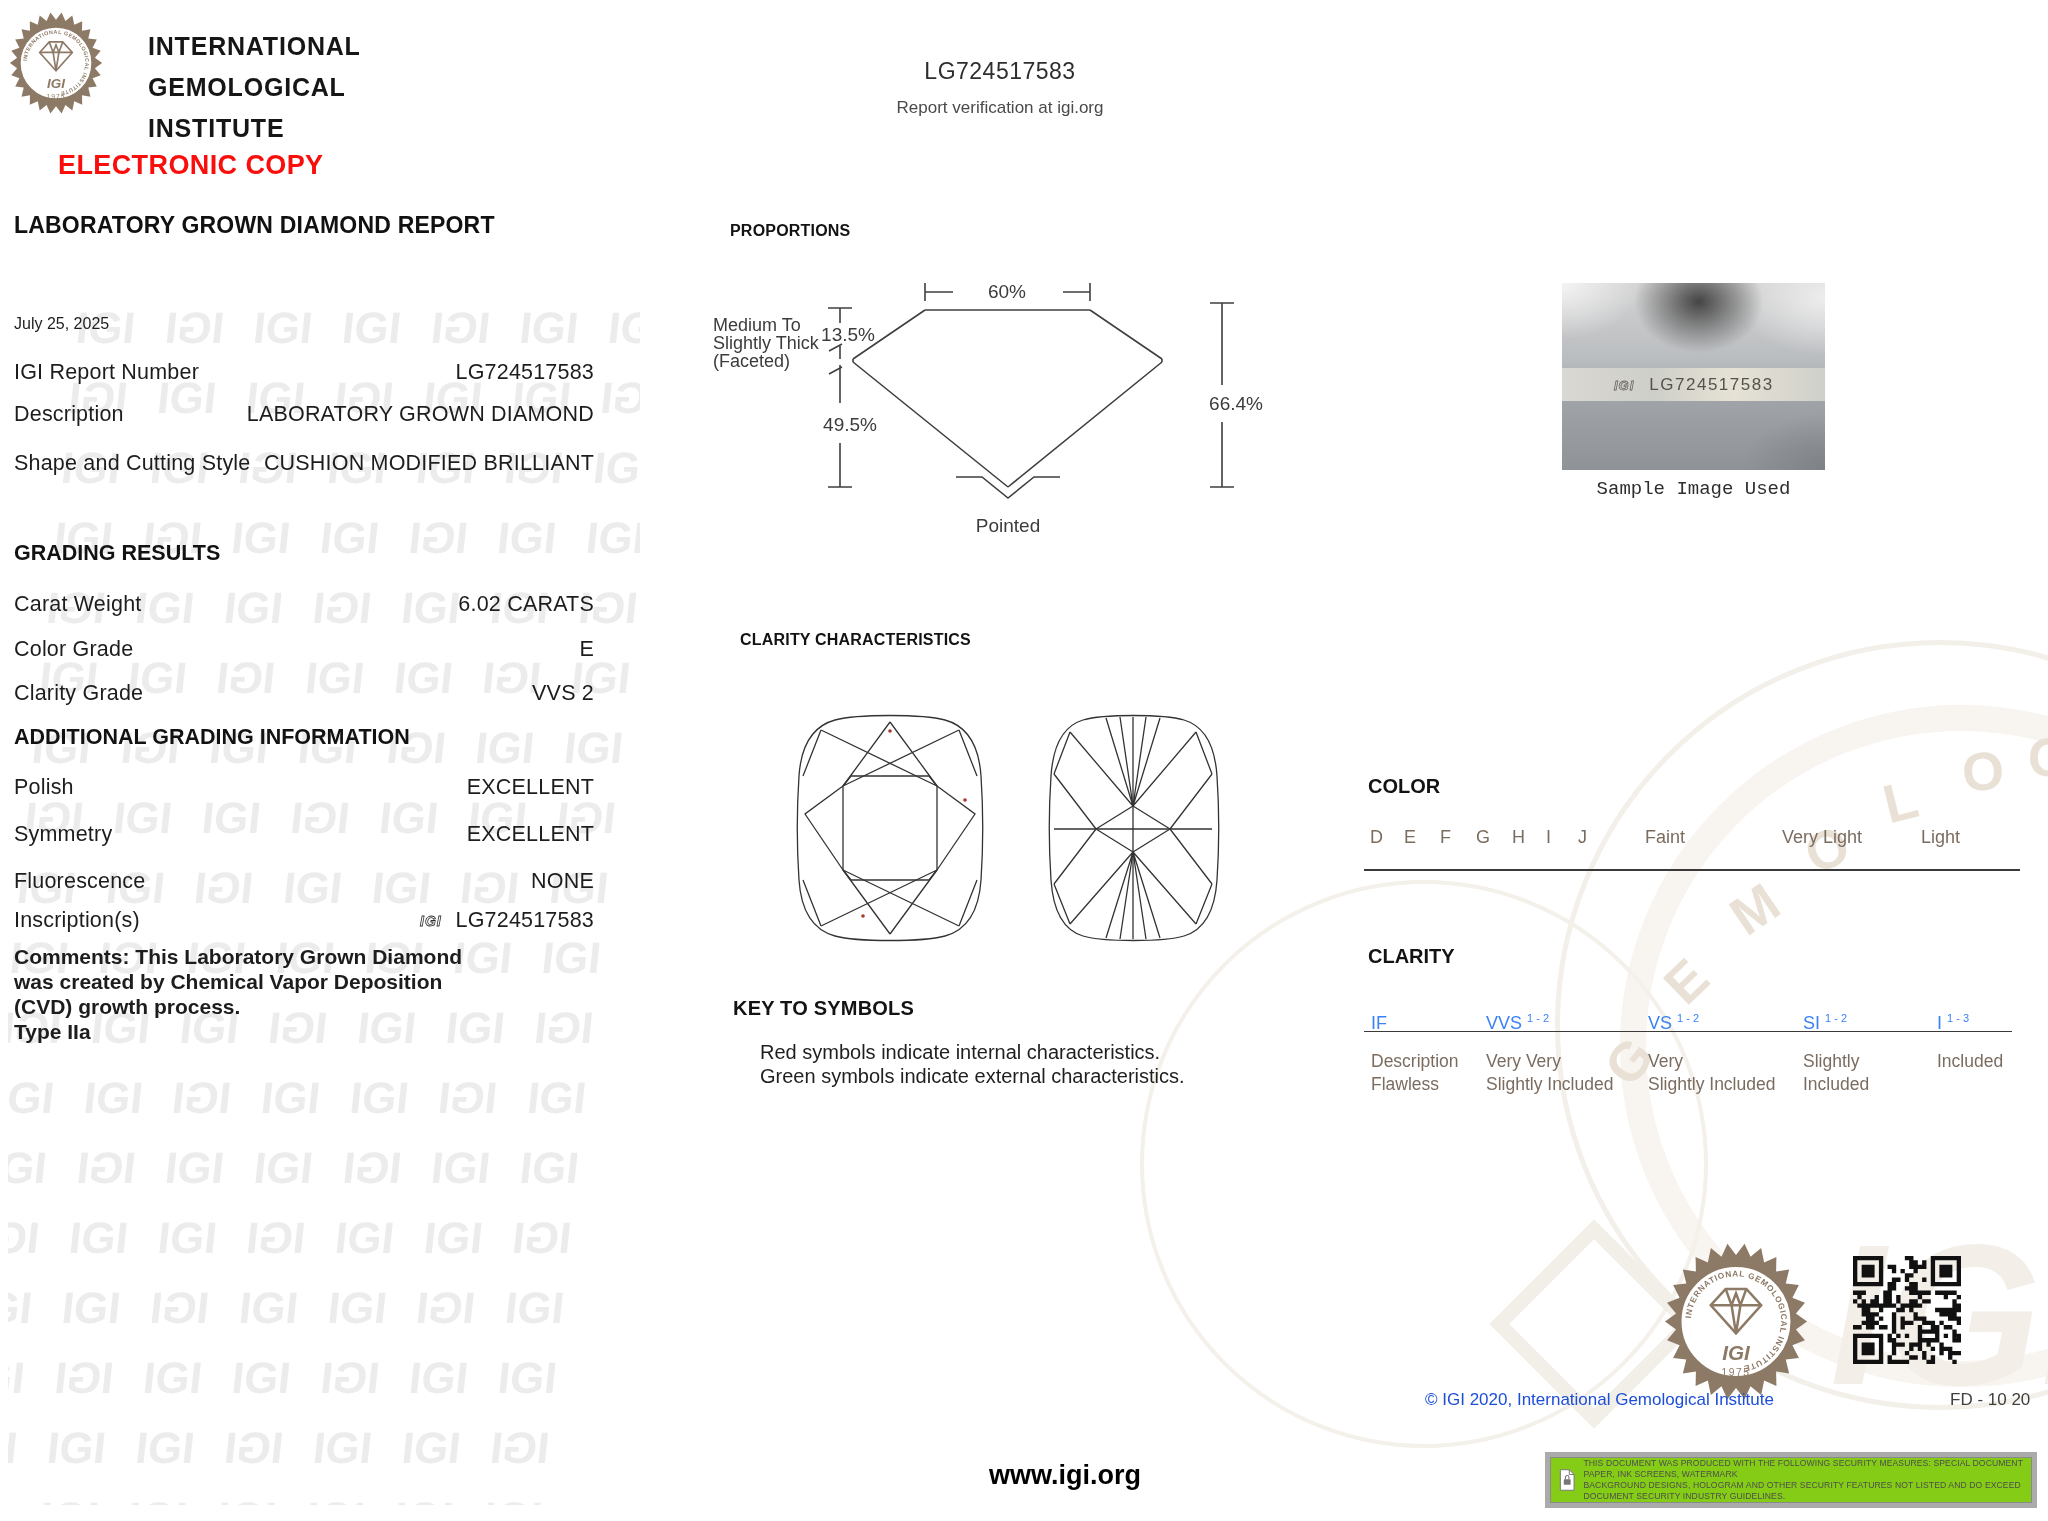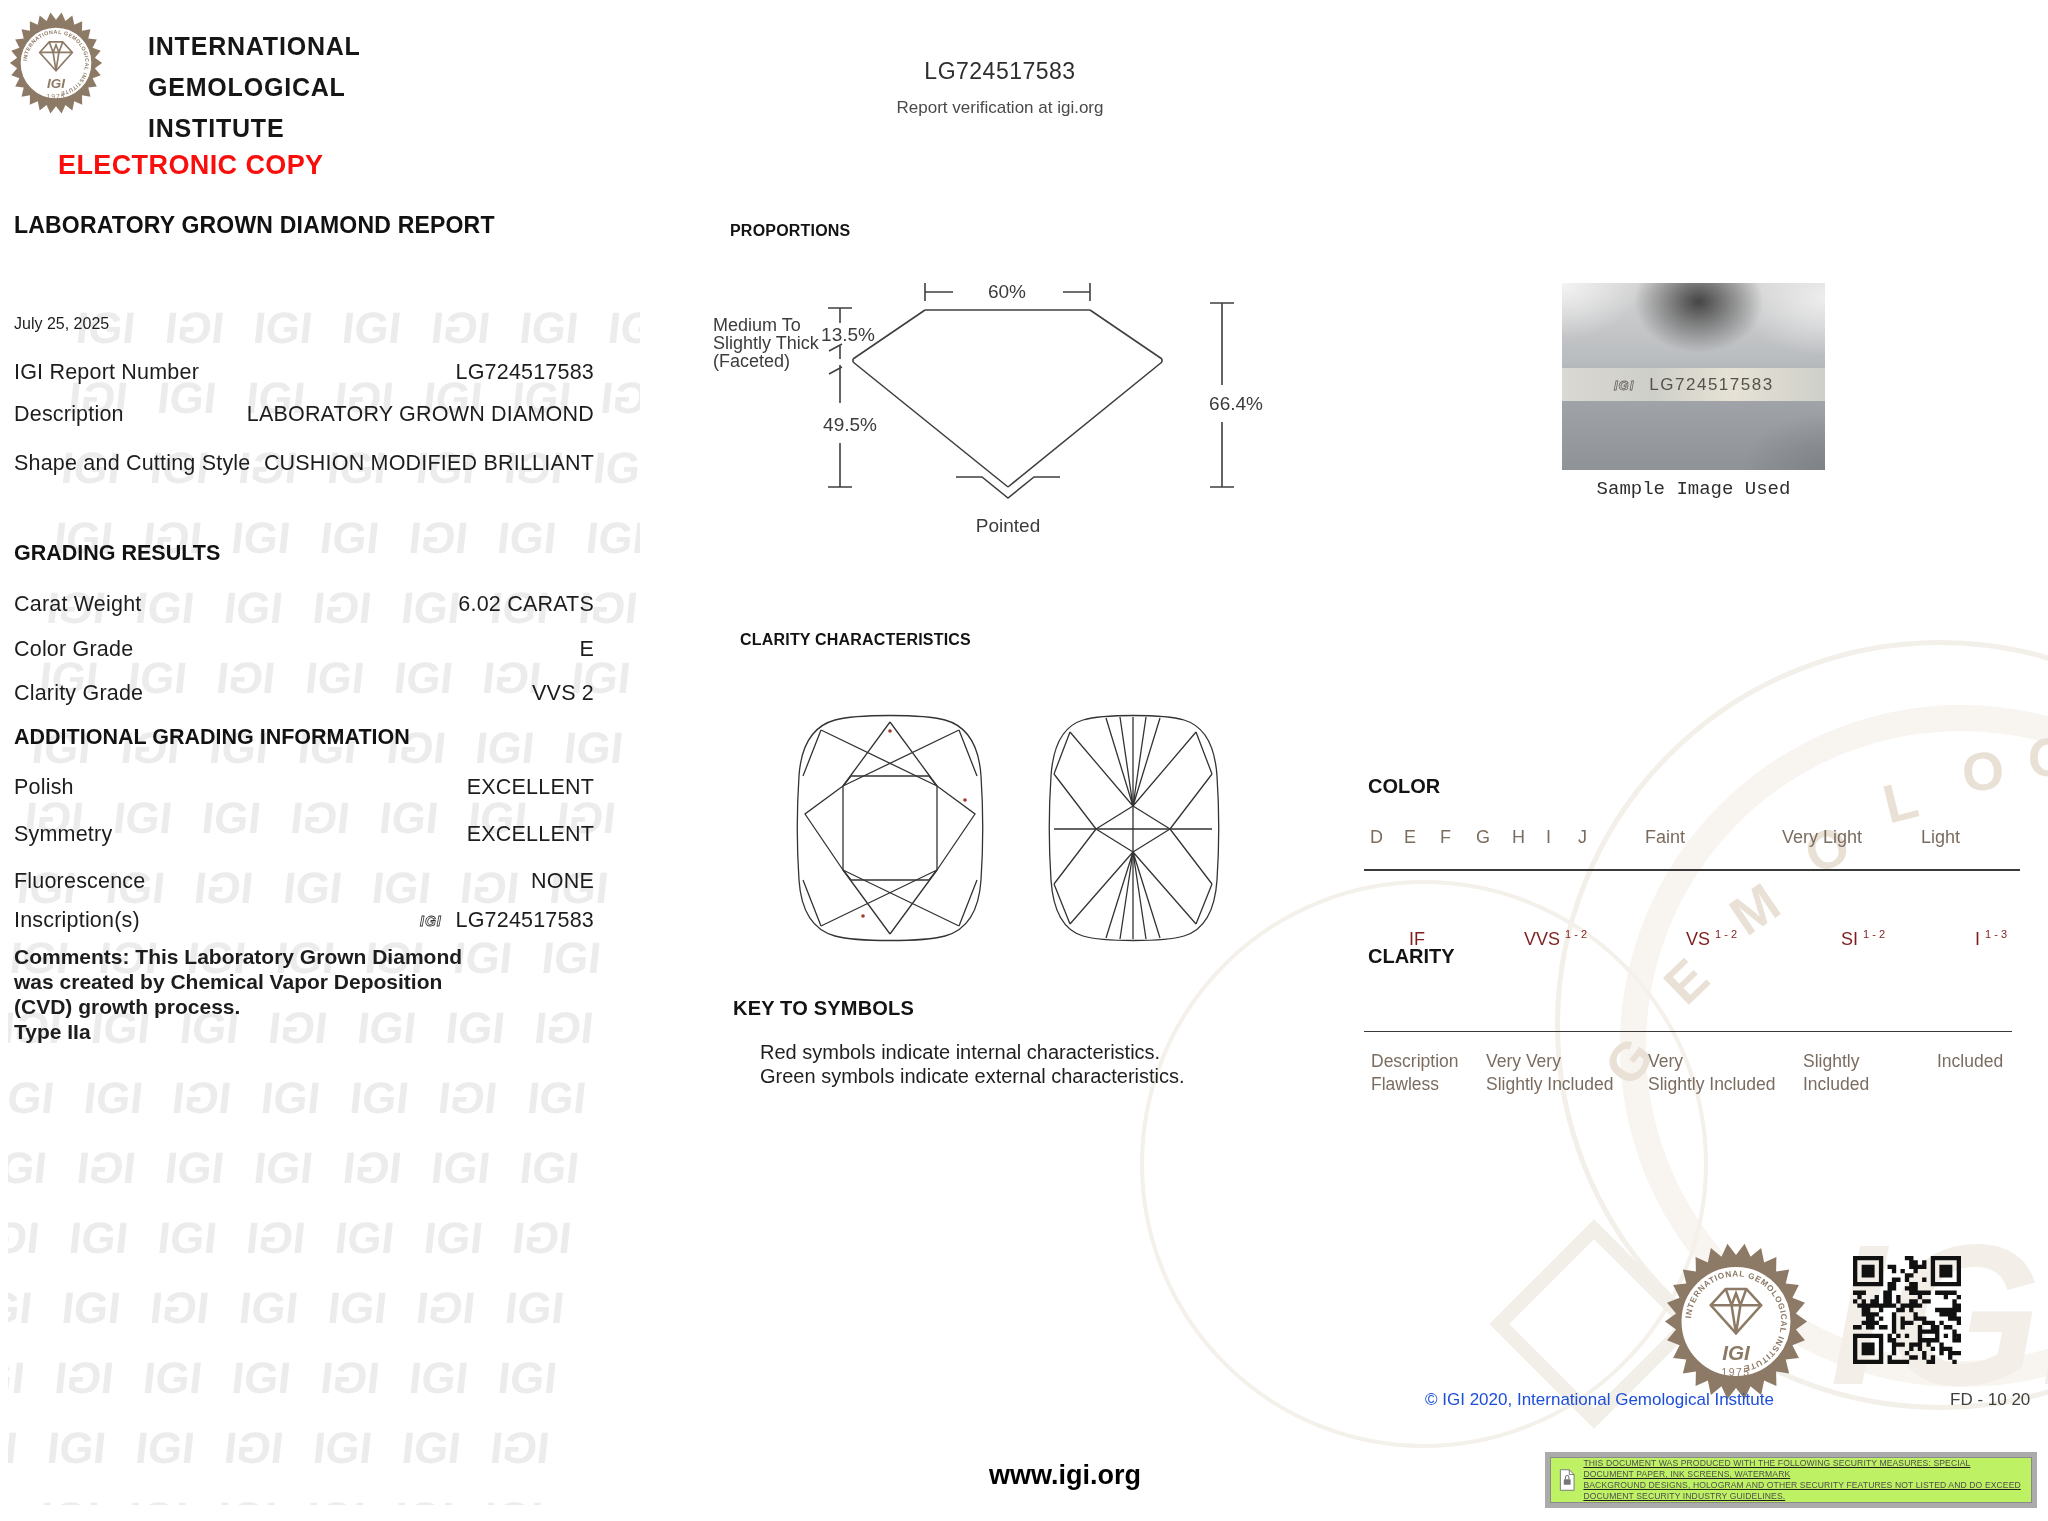--- a/index.html
+++ b/index.html
@@ -42,32 +42,32 @@
   .sample-band{position:absolute;left:0;top:85px;width:100%;height:33px;
     background:linear-gradient(90deg,#d9d8d2 0%,#cfcfc9 35%,#e6e2d5 65%,#cfcfca 100%);
     display:flex;align-items:center;justify-content:center;gap:8px;}
   .sample-band .code{font-size:17px;color:#55524b;letter-spacing:1.5px;}
   .sample-cap{left:1562px;top:478px;width:263px;text-align:center;font-size:19px;color:#2f2f2f;z-index:2;font-family:Liberation Mono, monospace;}
   
   .key-lines{left:760px;top:1040px;font-size:20px;line-height:24px;color:#1f1f1f;z-index:2;}
   
   .scale-h{position:absolute;font-size:20px;font-weight:bold;color:#131313;z-index:2;}
   .col-g{position:absolute;top:827px;font-size:18px;color:#7b6c60;z-index:2;}
-  .cg{position:absolute;top:928px;font-size:18px;color:#7f1d1d;z-index:2;margin-left:38px;}
+  .cg{position:absolute;top:1012px;font-size:18px;color:#3b82f6;z-index:2;}
   .cg sup{font-size:11px;}
   .cd{position:absolute;top:1050px;font-size:17.5px;color:#7b6c60;line-height:23px;z-index:2;}
   .hline{position:absolute;border-top:2px solid #3a3a3a;height:0;z-index:2;}
   
   .copyright{left:1425px;top:1390px;font-size:17px;color:#1d4ed8;z-index:2;}
   .formcode{left:1950px;top:1390px;font-size:17px;color:#3f3f3f;z-index:2;}
   .website{left:930px;top:1460px;width:270px;text-align:center;font-size:27px;font-weight:bold;color:#000;z-index:2;}
   .strip{left:1545px;top:1452px;width:492px;height:56px;background:#ababab;padding:5px;
          box-sizing:border-box;display:flex;z-index:2;}
-  .strip-inner{background:#bef264;border:1px solid #8a8a8a;flex:1;display:flex;align-items:center;
-               gap:8px;padding:2px 8px;text-decoration:underline;}
+  .strip-inner{background:#84cc16;border:1px solid #8a8a8a;flex:1;display:flex;align-items:center;
+               gap:8px;padding:2px 8px;}
   .strip-text{font-size:8.6px;color:#4e4e4e;line-height:11px;letter-spacing:0.1px;}
   
   .wm-ring1{left:1555px;top:640px;width:760px;height:760px;border:5px solid #f3efe9;border-radius:50%;z-index:0;}
   .wm-ring2{left:1620px;top:705px;width:630px;height:630px;border:26px solid #f8f4ef;border-radius:50%;z-index:0;}
   .wm-ring3{left:1140px;top:880px;width:560px;height:560px;border:4px solid #f4f0ea;border-radius:50%;z-index:0;}
   .wm-igi-big{left:1830px;top:1215px;font-size:200px;font-weight:bold;font-style:italic;
               color:#f3eee7;z-index:0;line-height:1;}
   .wm-diamond{left:1520px;top:1250px;width:120px;height:120px;border:14px solid #f2eee8;
               transform:rotate(45deg);z-index:0;}
   #arc span{position:absolute;font-size:54px;font-weight:bold;color:#e9e1d5;z-index:0;}

